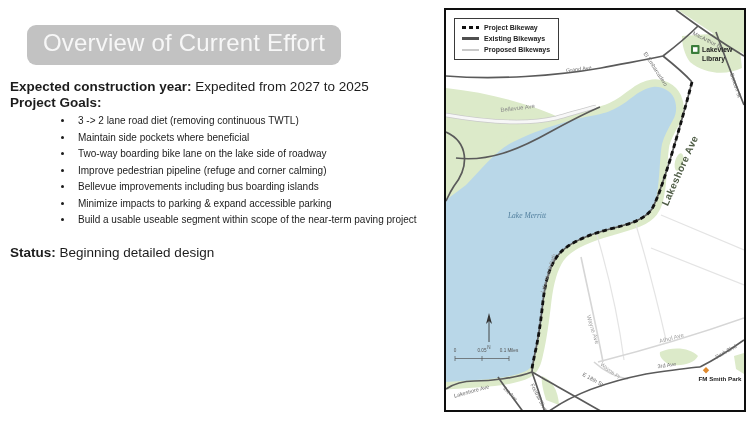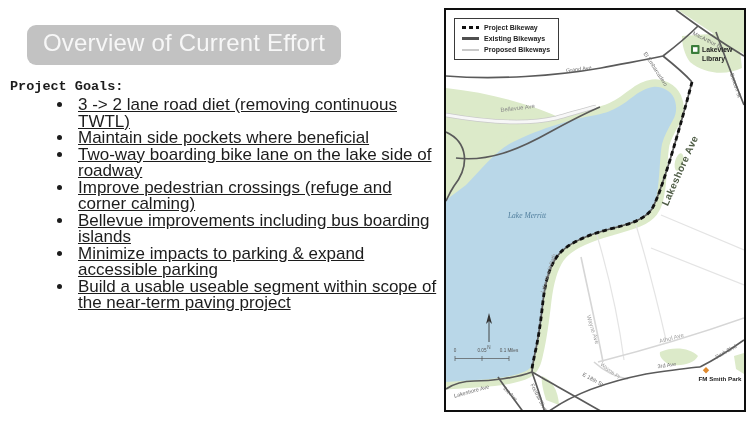--- a/index.html
+++ b/index.html
@@ -12,22 +12,22 @@
   .left-panel { position:absolute; left:10px; top:0; width:430px; }
   .title-box {
     display:inline-block; margin:25px 0 0 17px; padding:4px 16px 8px;
     background:var(--title-box,#c2c2c2); color:var(--title-text,#f7f7f7);
     font-size:24px; border-radius:9px; letter-spacing:0.2px;
   }
   ul.l1 { margin:19px 0 0 0; padding-left:22px; font-size:13.5px; line-height:17px; }
   ul.l1 li { padding-left:5px; }
   .para { font-size:13.5px; margin:13px 0 0 0; line-height:17px; }
   .para b { font-weight:bold; }
-  .goals-label { font-size:13.5px; font-weight:bold; margin:14px 0 0 0;font-family:Liberation Mono, monospace; }
-  ul.l2 { margin:3px 0 0 0; padding-left:64px; font-size:17px; line-height:16.5px; width:366px;text-decoration:underline; }
+  .goals-label { font-size:13.5px; font-weight:bold; margin:0 0 0 0; }
+  ul.l2 { margin:3px 0 0 0; padding-left:64px; font-size:10px; line-height:16.5px; width:366px; }
   ul.l2 li { padding-left:4px; }
   .status-line { margin-top:15px; }
 
   
   .map {
     position:absolute; left:444px; top:8px; width:302px; height:404px;
     border:2px solid #0e0e0e; box-sizing:border-box; background:#fff;
   }
   .map svg { position:absolute; left:0; top:0; }
   .legend {
@@ -51,33 +51,35 @@
   .corridor  { font-size:10px; font-weight:bold; fill:var(--lakeshore-label,#4e5c45); letter-spacing:0.4px; }
   .tiny { font-size:4.6px; fill:#555; }
 </style>
 </head>
 <body>
 
 <div class="left-panel">
   <div class="title-box">Overview of Current Effort</div>
 
 
+  <p class="para"><b>Expected construction year:</b> <span>Expedited from 2027 to 2025</span></p>
 
   <p class="goals-label">Project Goals:</p>
 
   <ul class="l2">
     <li>3 -&gt; 2 lane road diet (removing continuous TWTL)</li>
     <li>Maintain side pockets where beneficial</li>
     <li>Two-way boarding bike lane on the lake side of roadway</li>
-    <li>Improve pedestrian crossings (refuge and corner calming)</li>
+    <li>Improve pedestrian pipeline (refuge and corner calming)</li>
     <li>Bellevue improvements including bus boarding islands</li>
     <li>Minimize impacts to parking &amp; expand accessible parking</li>
     <li>Build a usable useable segment within scope of the near-term paving project</li>
   </ul>
 
+  <p class="para status-line"><b>Status:</b> <span>Beginning detailed design</span></p>
 </div>
 
 <div class="map">
 
   <div class="legend">
     <div class="legend-row">
       <span class="sw sw-project"></span>
       <span>Project Bikeway</span>
     </div>
     <div class="legend-row">

